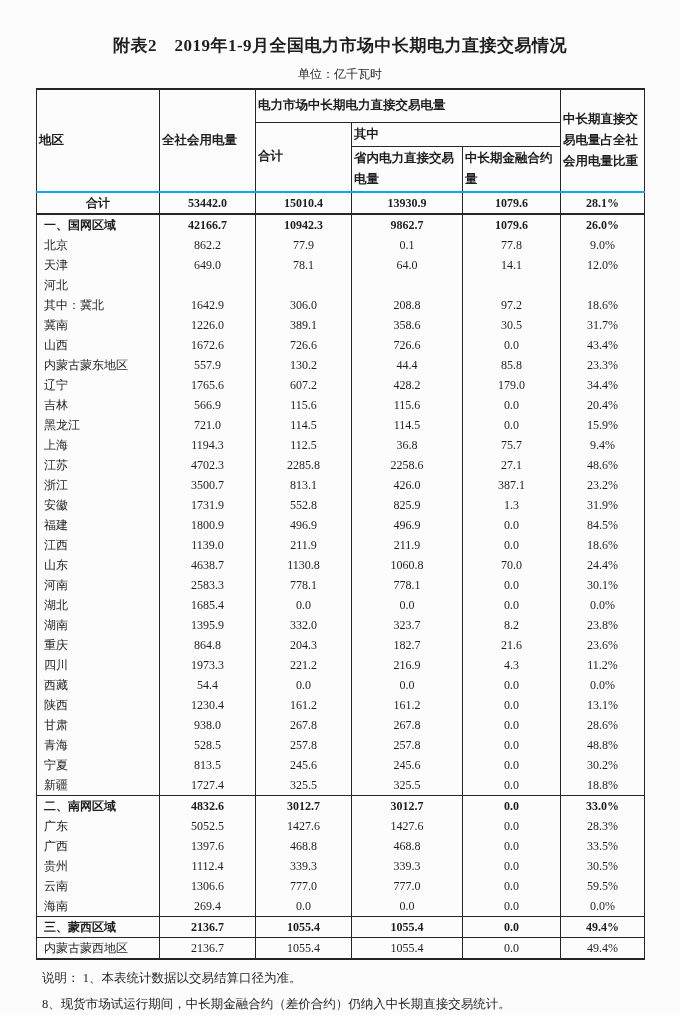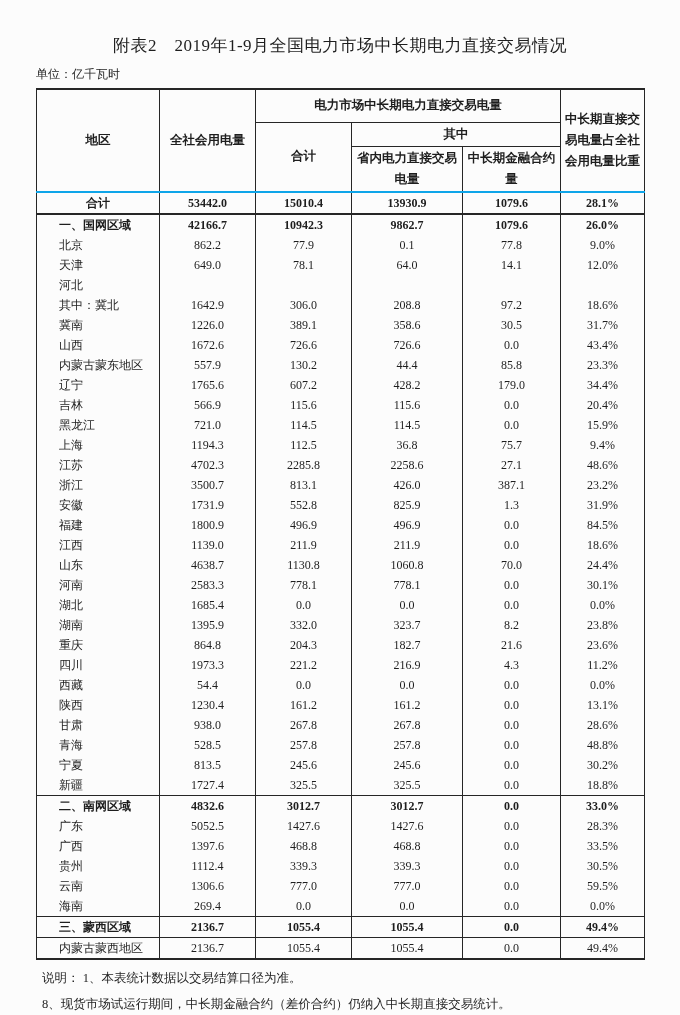--- a/index.html
+++ b/index.html
@@ -8,44 +8,44 @@
     width: 680px; height: 1015px;
     background: #fcfcfc;
     color: #1e1e1e;
     font-family: "Liberation Serif", serif;
     overflow: hidden;
   }
   .title {
     margin: 34px 0 0 0;
     text-align: center;
     font-size: 17px;
-    font-weight: normal;
+    font-weight: bold;
     letter-spacing: 0.5px;
   }
   .unit {
     width: 608px;
     margin: 9px 0 5px 36px;
-    text-align: left;
+    text-align: center;
     font-size: 12px;
   }
   table.main {
     width: 608px;
     margin-left: 36px;
     border-collapse: collapse;
     table-layout: fixed;
     border-top: 2px solid #262626;
     border-bottom: 2px solid #262626;
     border-left: 1px solid #262626;
     border-right: 1px solid #262626;
   }
   thead th {
     border: 1px solid #262626;
     font-size: 12.5px;
     font-weight: bold;
-    text-align: center;
+    text-align: left;
     vertical-align: middle;
     white-space: pre-line;
     line-height: 21px;
     padding: 1px 2px;
   }
   thead tr.h1 th { height: 33px; }
   thead tr.h2 th { height: 22px; }
   thead tr.h3 th { height: 40px; }
   thead tr.h3 th, thead th[rowspan] { border-bottom: 2px solid #0ea5e9; }
   tbody td {
@@ -53,21 +53,21 @@
     border-right: 1px solid #262626;
     font-size: 12px;
     height: 20px;
     line-height: 20px;
     text-align: center;
     vertical-align: middle;
     padding: 0 2px;
     overflow: hidden;
     white-space: nowrap;
   }
-  tbody td.region { text-align: left; padding-left: 22px; }
+  tbody td.region { text-align: left; padding-left: 7px; }
   tr.bold td { font-weight: bold; }
   tr.center td.region { text-align: center; padding-left: 2px; }
   tr.sep2 td { border-top: 2px solid #262626; }
   tr.sep1 td { border-top: 1px solid #262626; }
   .notes {
     margin: 7px 0 0 38px;
     font-size: 12.5px;
     line-height: 22px;
   }
   .notes p { margin: 4px; }

